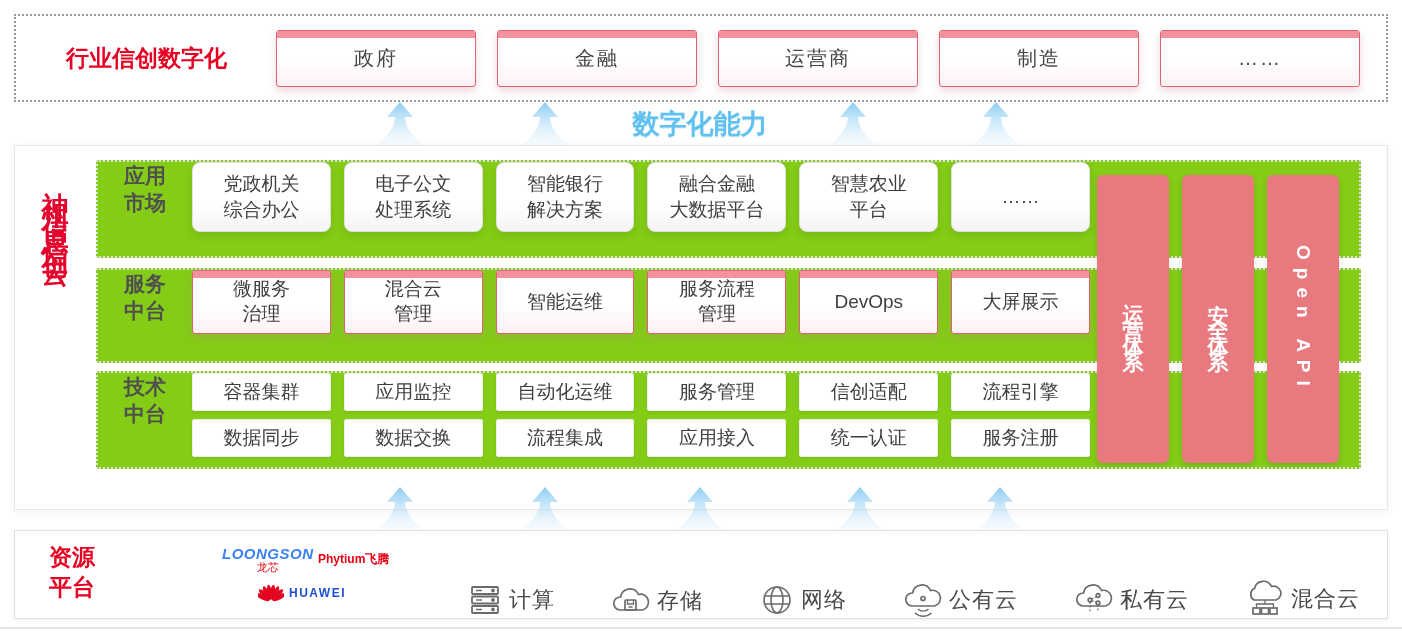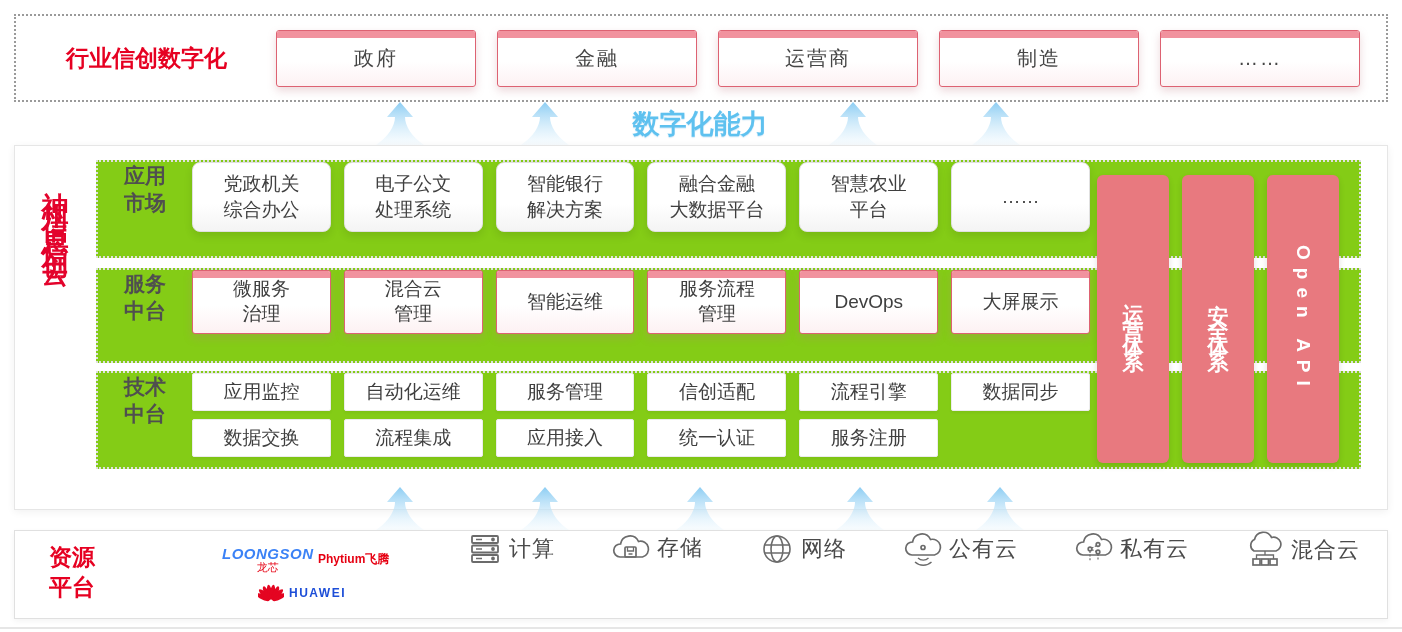--- a/index.html
+++ b/index.html
@@ -63,21 +63,21 @@
   .bottom-band{position:absolute;left:14px;top:530px;width:1372px;height:87px;background:#fff;
                border:1px solid #e0e0e0;box-shadow:0 2px 6px rgba(0,0,0,.05);}
   .res-label{position:absolute;left:34px;top:12px;font-size:23px;font-weight:bold;color:#e60021;line-height:1.3;}
   .vendors{position:absolute;left:195px;top:6px;width:270px;height:76px;}
   .loongson{position:absolute;left:12px;top:8px;text-align:center;}
   .loongson .en{font-size:15px;font-weight:800;font-style:italic;color:#3b82f6;letter-spacing:.5px;}
   .loongson .cn{font-size:11px;color:#e60012;margin-top:-2px;}
   .phytium{position:absolute;left:108px;top:14px;font-size:12px;font-weight:bold;color:#e60012;}
   .huawei{position:absolute;left:48px;top:44px;display:flex;align-items:center;gap:5px;}
   .huawei .hn{font-size:12px;font-weight:bold;color:#1d4ed8;letter-spacing:1.5px;}
-  .res-items{position:absolute;left:452px;top:0;height:87px;display:flex;align-items:flex-start;gap:56px;font-family:Liberation Mono, monospace;}
+  .res-items{position:absolute;left:452px;top:0;height:87px;display:flex;align-items:flex-end;gap:56px;font-family:Liberation Mono, monospace;}
   .res{display:flex;align-items:center;gap:6px;}
   .res svg{display:block;}
   .res span{font-size:22px;color:#4a4a4a;letter-spacing:1px;}
   .floor{position:absolute;left:0;top:627px;width:1402px;height:2px;background:#e6e6e6;}
 </style>
 </head>
 <body>
 
 <div class="stage">
 
@@ -184,20 +184,21 @@
               <div class="lid"></div>
               <span class="pre">大屏展示</span>
             </div>
         </div>
       </div>
 
       <div class="grow row3">
         <div class="rlabel pre">技术
 中台</div>
         <div class="grid3">
+          <div class="box3">容器集群</div>
           <div class="box3">应用监控</div>
           <div class="box3">自动化运维</div>
           <div class="box3">服务管理</div>
           <div class="box3">信创适配</div>
           <div class="box3">流程引擎</div>
           <div class="box3">数据同步</div>
           <div class="box3">数据交换</div>
           <div class="box3">流程集成</div>
           <div class="box3">应用接入</div>
           <div class="box3">统一认证</div>

